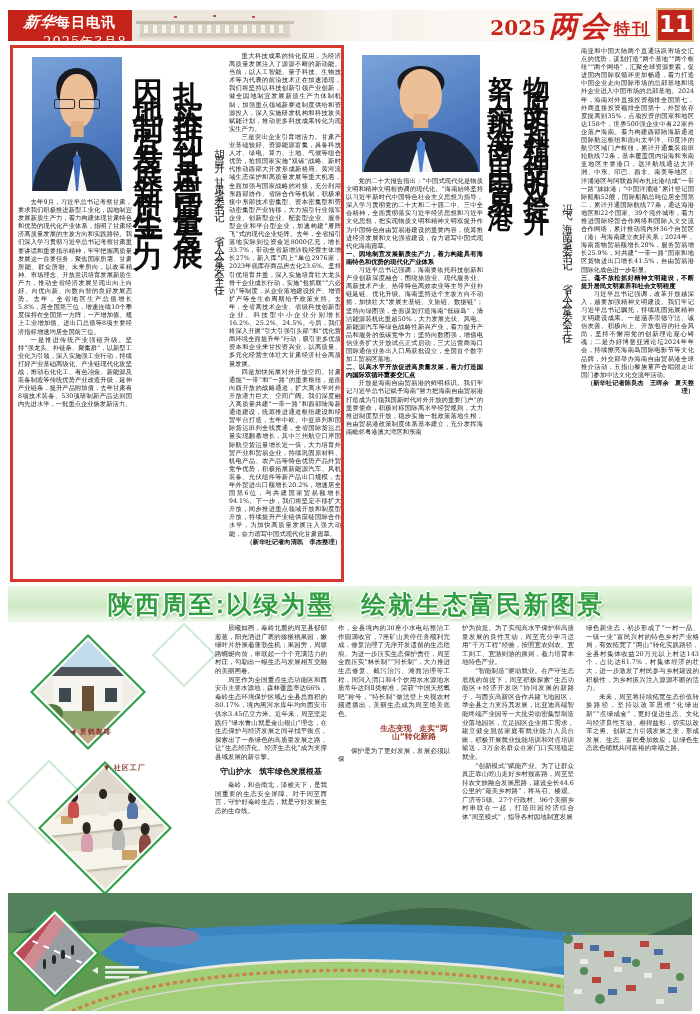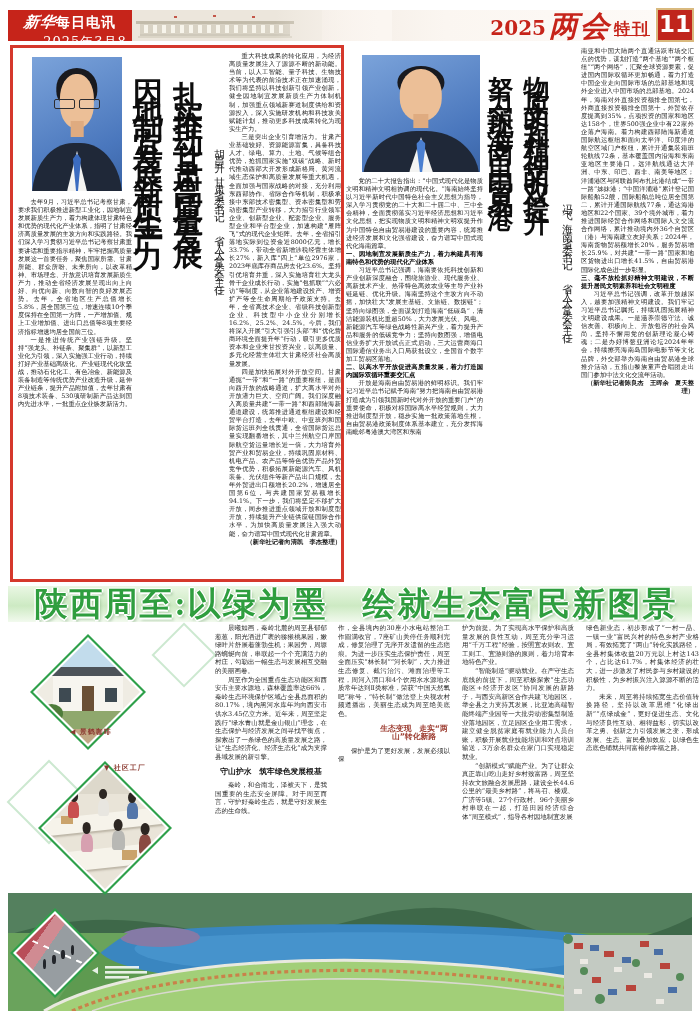--- a/index.html
+++ b/index.html
@@ -43,21 +43,21 @@
   .p-neck { position:absolute; left:50%; transform:translateX(-50%); background:#dfab80; }
   .p-body { position:absolute; left:50%; transform:translateX(-50%); background:#1f2838; border-radius:46% 46% 0 0/95% 95% 0 0; }
   .p-shirt { position:absolute; left:50%; transform:translateX(-50%); background:#f4f4f2; clip-path:polygon(50% 0,100% 100%,0 100%); }
   .p-tie { position:absolute; left:50%; transform:translateX(-50%); background:#3b6cc0; clip-path:polygon(50% 0,100% 14%,62% 100%,38% 100%,0 14%); }
   .p-glasses { position:absolute; left:50%; transform:translateX(-50%); display:flex; gap:8%; justify-content:center; width:60%; }
   .p-glasses i { display:block; width:38%; height:100%; border:1px solid #2c2c30; border-radius:2px; background:rgba(255,255,255,.12); }
 
   
   .banner { position:absolute; left:8px; top:586px; width:684px; height:36px; text-align:center;
     background:linear-gradient(180deg,#eaf7e4,#cdeac3 55%,#f2faee); overflow:hidden; }
-  .banner-title { font-family:Liberation Serif, serif; font-size:33px; font-weight:900; color:#2f9e3f; letter-spacing:2px; line-height:37px;
+  .banner-title { font-family:Liberation Sans, sans-serif; font-size:25px; font-weight:900; color:#2f9e3f; letter-spacing:2px; line-height:37px;
     text-shadow:1.5px 0 0 #fff,-1.5px 0 0 #fff,0 1.5px 0 #fff,0 -1.5px 0 #fff,2px 3px 3px rgba(70,130,70,.35);margin-left:12px; }
 
   
   .feature { position:absolute; left:11px; top:622px; width:700px; height:272px; }
   .fcol { position:absolute; top:2px; height:266px; overflow:hidden; }
   .fcol p { font-size:6.5px; line-height:8.6px; text-align:justify; text-indent:2em; color:#2a2a2a;
     font-family:"DejaVu Serif", serif; }
   .fcol p.cont { text-indent:0; }
   .fcol p.fsub { font-family:"DejaVu Sans", sans-serif; font-weight:700; font-size:7.8px; text-indent:0; text-align:center;
     margin:6px 0 5px; color:#111; }

